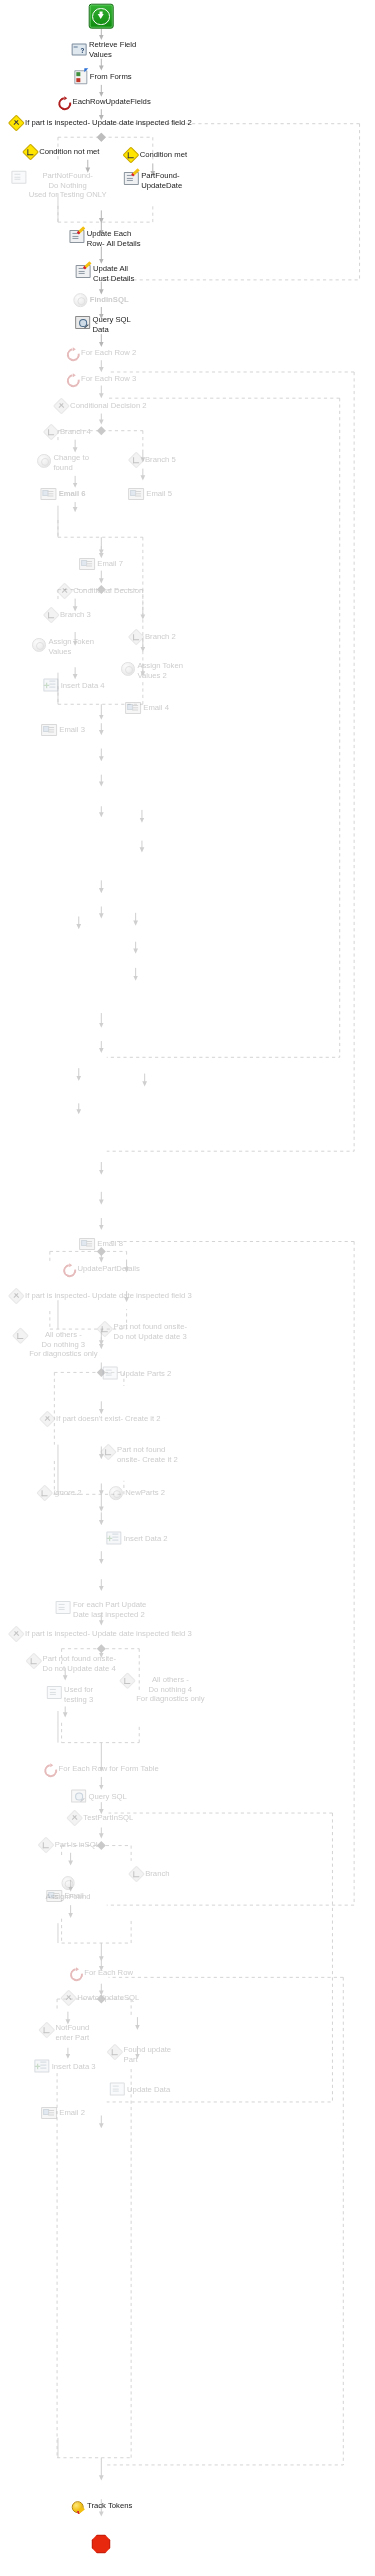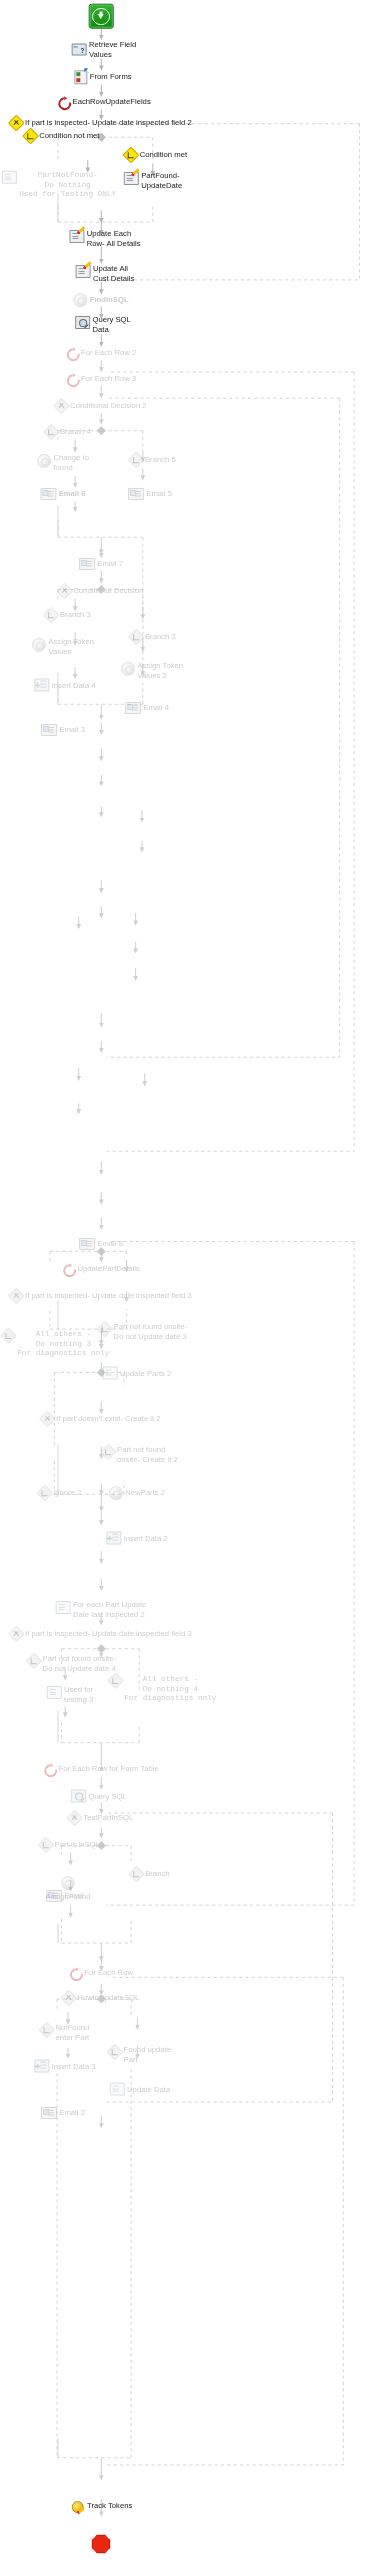--- a/index.html
+++ b/index.html
@@ -6,21 +6,21 @@
   body{font-family:"Liberation Sans",sans-serif;}
   #canvas{position:relative;width:376px;height:2576px;background:#fff;overflow:hidden;}
   #wires{position:absolute;left:0;top:0;width:376px;height:2576px;pointer-events:none;}
 
   .node{position:absolute;display:flex;align-items:center;gap:2.7px;white-space:pre;
         font-size:7.7px;line-height:9.5px;color:#1a1a1a;}
   .node .lbl{display:block;}
   .node.ctr{transform:translate(-50%,-50%);}
   .node.stacked{flex-direction:row;align-items:flex-start;}
   .node.stacked .lbl{margin-top:-0.9px;}
-  .node.center-text{flex-direction:column;align-items:center;gap:0;font-family:Liberation Mono, monospace;}
+  .node.center-text{flex-direction:column;align-items:center;gap:0;}
   .node.center-text .lbl{text-align:center;}
   .dim{color:#cdcdcd;}
   .dim .ico{opacity:.30;}
 
   .ico{flex:0 0 auto;display:inline-block;position:relative;}
 
   
   .start{position:absolute;transform:translate(-50%,-50%);width:22.6px;height:22.6px;border-radius:2.7px;
          background:linear-gradient(180deg,#34b233 0%,#0e8a0e 100%);
          border:0.9px solid #0b6b0b;box-shadow:inset 0 0 0 0.9px #5fd35f;}
@@ -338,21 +338,21 @@
   <div class="node ctr" style="left:104px;top:102px;">
     <span class="ico i-loop"></span>
     <span class="lbl">EachRowUpdateFields</span>
   </div>
 
   <div class="node ctr" style="left:101px;top:123px;">
     <span class="ico i-diamond plus"></span>
     <span class="lbl">If part is inspected- Update date inspected field 2</span>
   </div>
 
-  <div class="node ctr" style="left:62px;top:136px;">
+  <div class="node ctr" style="left:62px;top:152px;">
     <span class="ico i-diamond hook"></span>
     <span class="lbl">Condition not met</span>
   </div>
 
   <div class="node ctr" style="left:156px;top:155px;">
     <span class="ico i-diamond hook"></span>
     <span class="lbl">Condition met</span>
   </div>
 
   <div class="node ctr dim center-text" style="left:59px;top:185px;">
@@ -459,21 +459,21 @@
     <span class="lbl">Assign Token
 Values</span>
   </div>
 
   <div class="node ctr dim stacked" style="left:152px;top:671px;">
     <span class="ico i-ball"></span>
     <span class="lbl">Assign Token
 Values 2</span>
   </div>
 
-  <div class="node ctr dim" style="left:65px;top:685px;align-items:center;">
+  <div class="node ctr dim" style="left:74px;top:685px;align-items:center;">
     <span class="ico i-insert"><i class="grid"></i><i class="plus"></i></span>
     <span class="lbl">Insert Data 4</span>
   </div>
 
   <div class="node ctr dim" style="left:147px;top:708px;">
     <span class="ico i-mail"></span>
     <span class="lbl">Email 4</span>
   </div>
 
   <div class="node ctr dim" style="left:63px;top:730px;">

